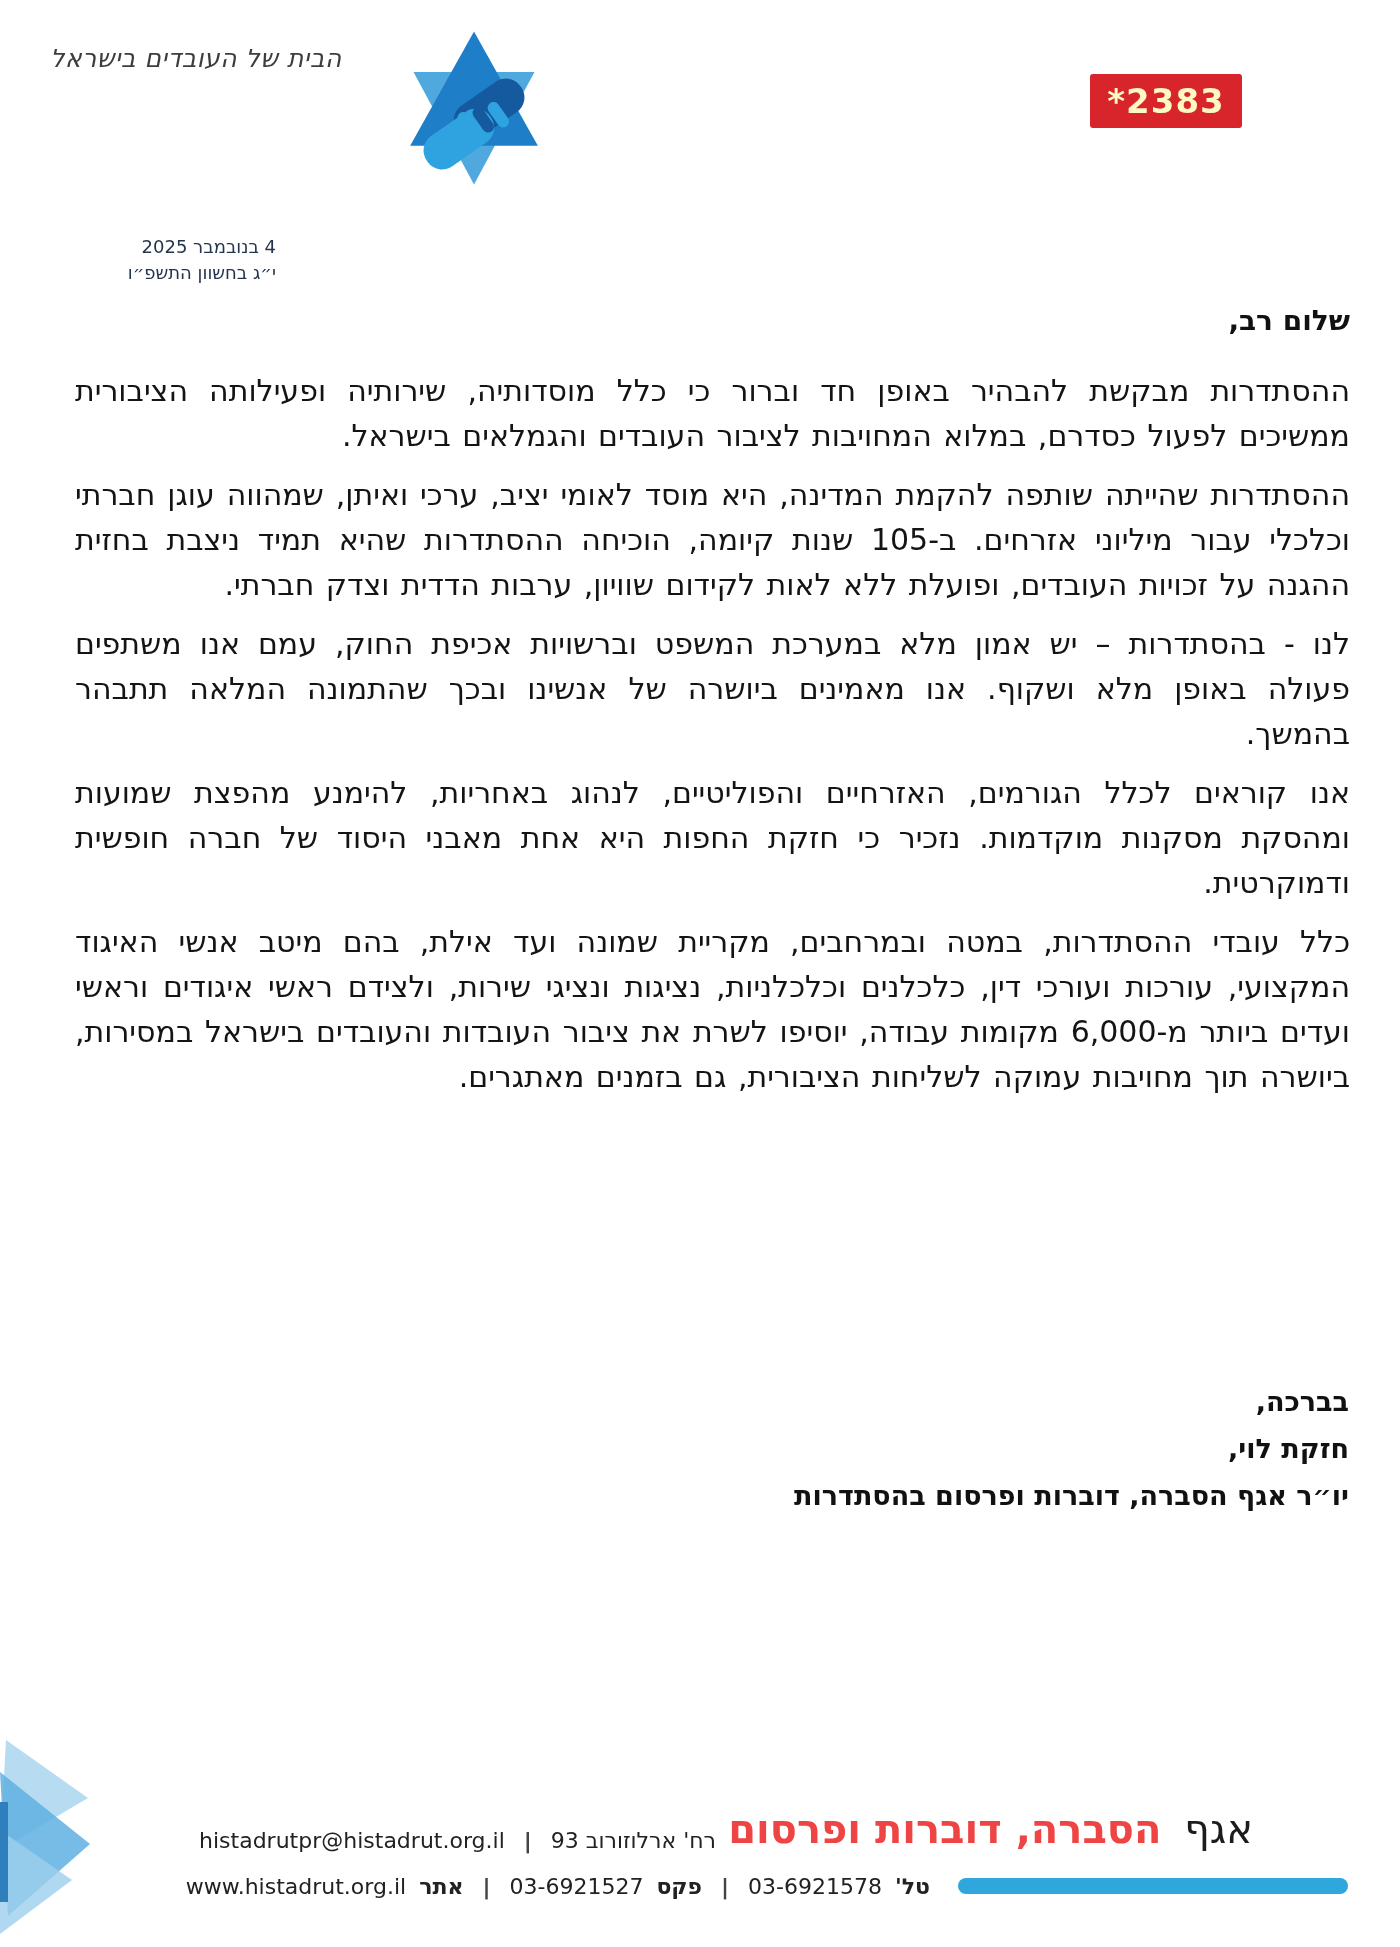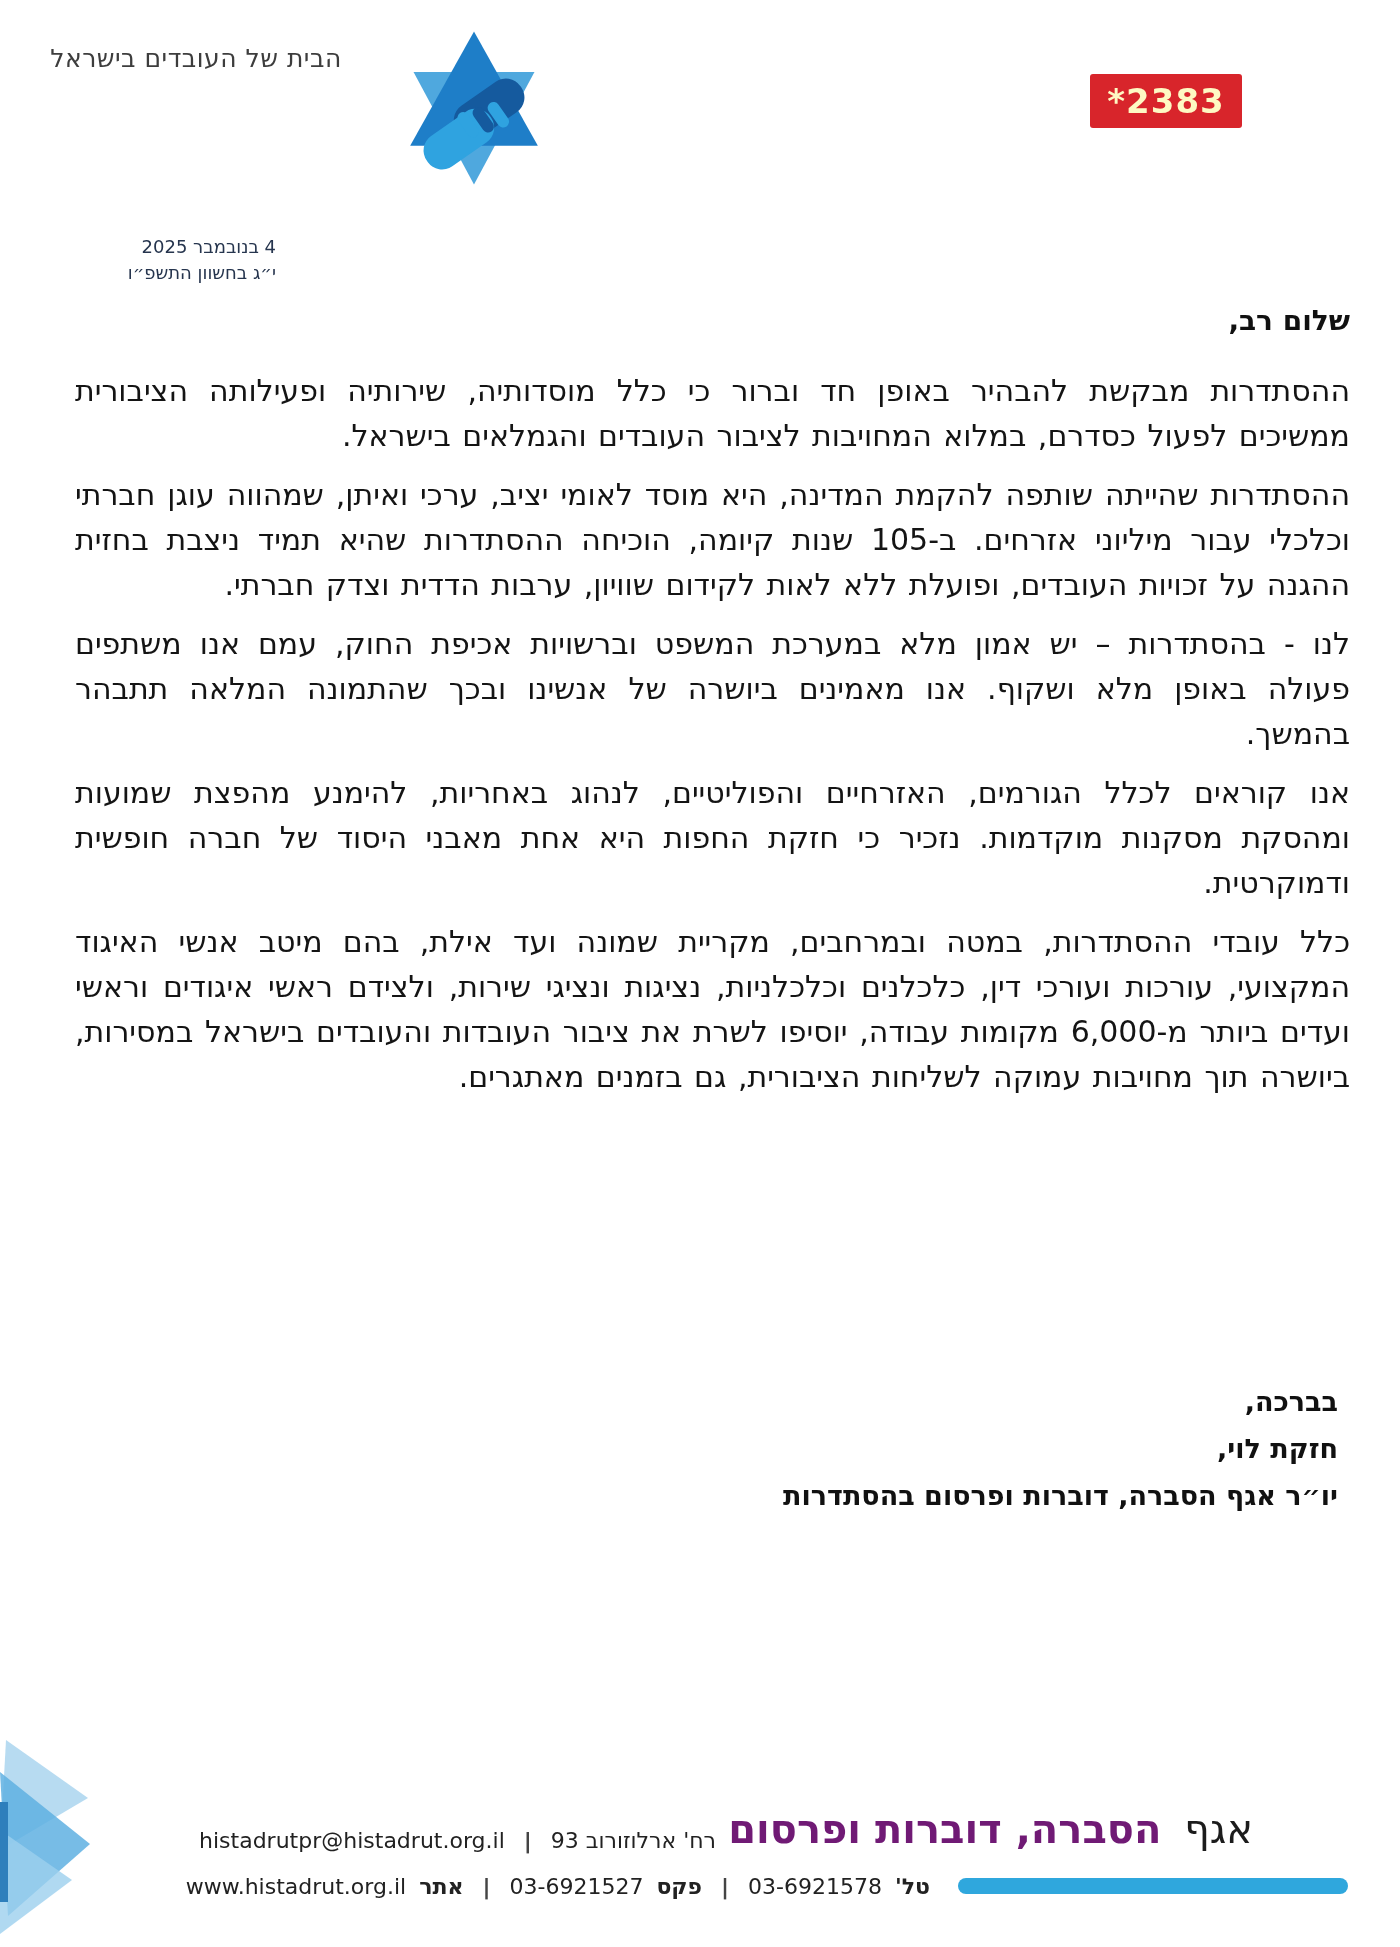--- a/index.html
+++ b/index.html
@@ -11,21 +11,21 @@
     background:#ffffff;
     font-family:"DejaVu Sans", sans-serif;
     color:#141414;
     overflow:hidden;
   }
 
   
   .logo-block { position:absolute; left:16px; top:40px; width:545px; display:flex; align-items:flex-start; }
   .logo-text { width:360px; text-align:center; }
   .logo-title { font-size:58px; font-weight:bold; color:#D0232A; line-height:1.15; direction:rtl; white-space:nowrap; }
-  .logo-tagline { font-size:25px; color:#3d3d3d; direction:rtl; white-space:nowrap; letter-spacing:0.5px; margin-top:4px; }
+  .logo-tagline { font-size:25px; color:#3d3d3d; direction:rtl; white-space:nowrap; letter-spacing:0.5px; margin-top:4px;font-style:italic; }
   .logo-emblem { margin-left:14px; margin-top:-12px; }
 
   .badge {
     position:absolute; left:1090px; top:74px; width:152px; height:54px;
     background:#D8252B; color:#fef9c3; font-weight:bold; font-size:34px;
     display:flex; align-items:center; justify-content:center;
     direction:ltr; border-radius:3px; letter-spacing:1px;
   }
 
   .date-block {
@@ -36,33 +36,33 @@
 
   
   .letter-body { position:absolute; left:75px; right:50px; top:304px; direction:rtl; }
   .greeting { font-size:28px; font-weight:bold; margin-bottom:31px; color:#111; }
   .para {
     font-size:30px; line-height:45px; text-align:justify;
     margin-bottom:14px; word-spacing:2px; color:#141414;margin-top:13px;
   }
 
   .signature {
-    position:absolute; right:62px; top:1378px;
+    position:absolute; right:51px; top:1378px;
     direction:rtl; text-align:right;
     font-weight:bold; font-size:27px; line-height:47px; color:#111;
   }
 
   
   .footer-star { position:absolute; left:0; top:1738px; }
   .dept-title {
     position:absolute; right:147px; top:1806px;
     direction:rtl; white-space:nowrap;
     font-size:40px; color:#1c1c1c;
   }
-  .dept-title .dept-name { font-weight:bold; color:#701a75; margin-right:10px;text-align:center; }
+  .dept-title .dept-name { font-weight:bold; color:#ef4444; margin-right:10px;text-align:center; }
 
   .contact-row1 {
     position:absolute; right:684px; top:1828px;
     direction:rtl; white-space:nowrap;
     font-size:22px; color:#222222;
   }
   .contact-row2 {
     position:absolute; right:470px; top:1874px;
     direction:rtl; white-space:nowrap;
     font-size:22px; color:#222222;

